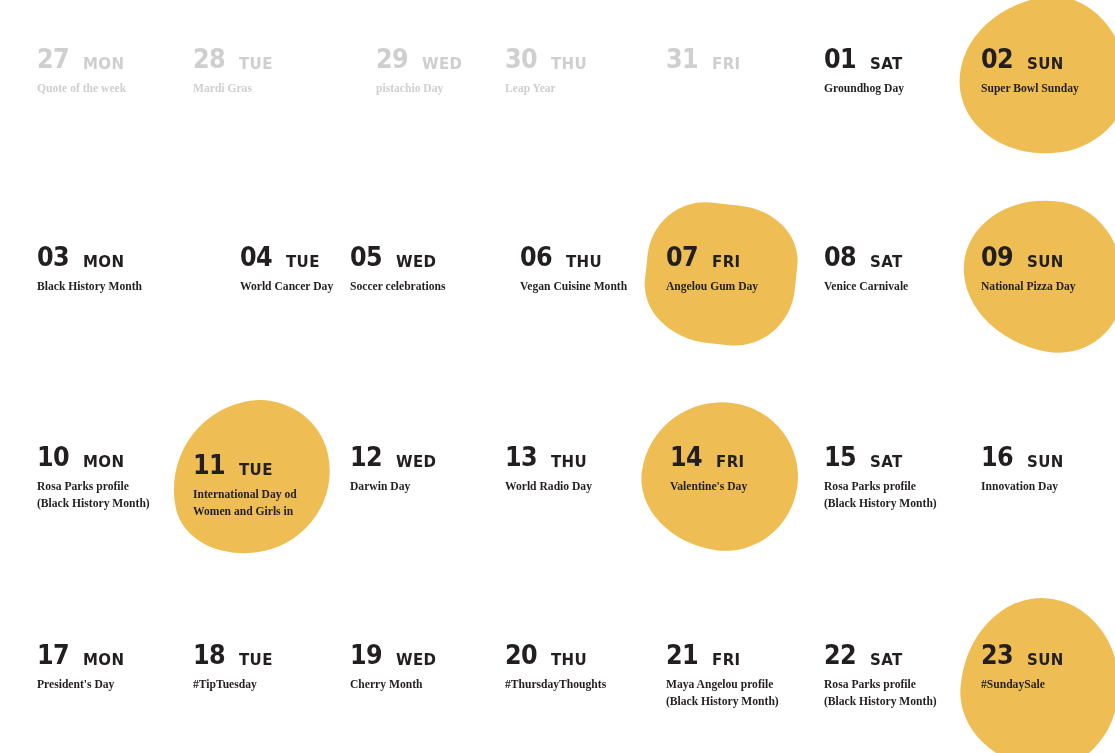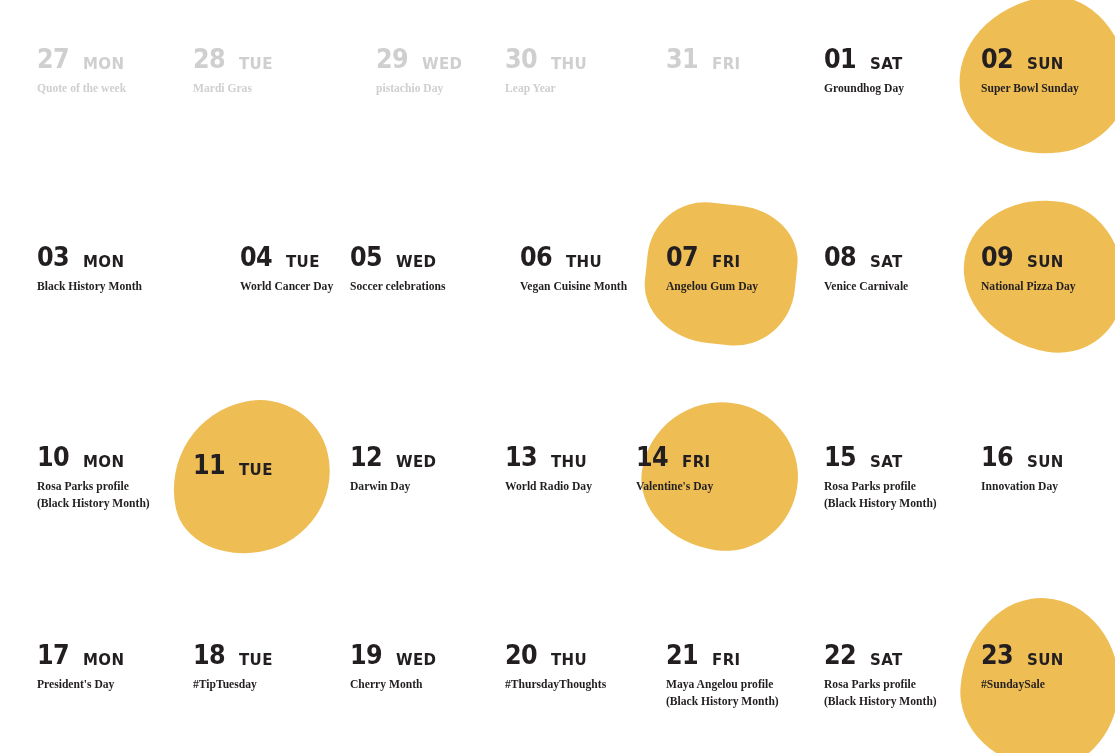--- a/index.html
+++ b/index.html
@@ -236,41 +236,43 @@
         <div class="day-event">Rosa Parks profile
 (Black History Month)</div>
       </div>
     </div>
     <div class="day-cell highlight" style="left: 193px; top: 440px; margin-top: 8px;">
       <div class="day-inner">
         <div class="day-head">
           <span class="day-num">11</span>
           <span class="day-dow">TUE</span>
         </div>
+        <div class="day-event">International Day od
+Women and Girls in</div>
       </div>
     </div>
     <div class="day-cell" style="left: 350px; top: 440px;">
       <div class="day-inner">
         <div class="day-head">
           <span class="day-num">12</span>
           <span class="day-dow">WED</span>
         </div>
         <div class="day-event">Darwin Day</div>
       </div>
     </div>
     <div class="day-cell" style="left: 505px; top: 440px;">
       <div class="day-inner">
         <div class="day-head">
           <span class="day-num">13</span>
           <span class="day-dow">THU</span>
         </div>
         <div class="day-event">World Radio Day</div>
       </div>
     </div>
-    <div class="day-cell highlight" style="left: 636px; top: 440px;">
+    <div class="day-cell highlight" style="left: 670px; top: 440px;">
       <div class="day-inner">
         <div class="day-head">
           <span class="day-num">14</span>
           <span class="day-dow">FRI</span>
         </div>
         <div class="day-event">Valentine's Day</div>
       </div>
     </div>
     <div class="day-cell" style="left: 824px; top: 440px;">
       <div class="day-inner">

